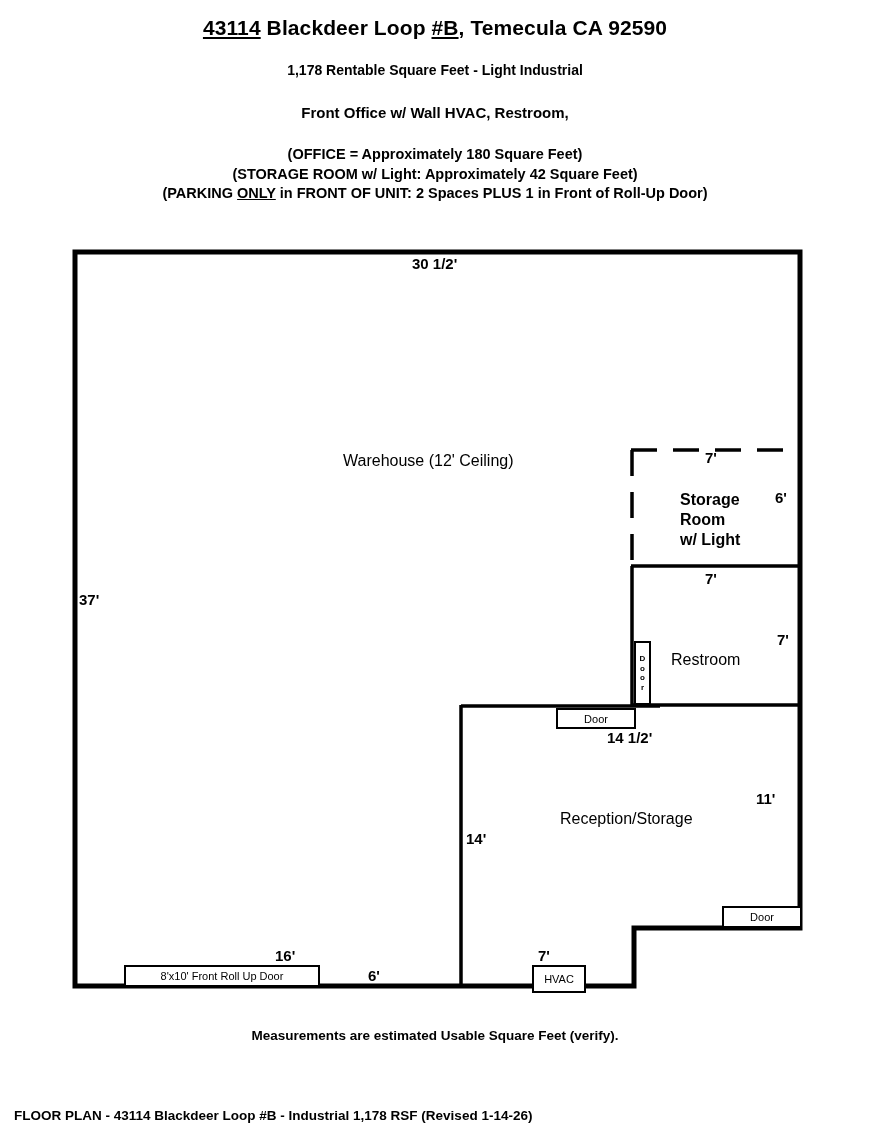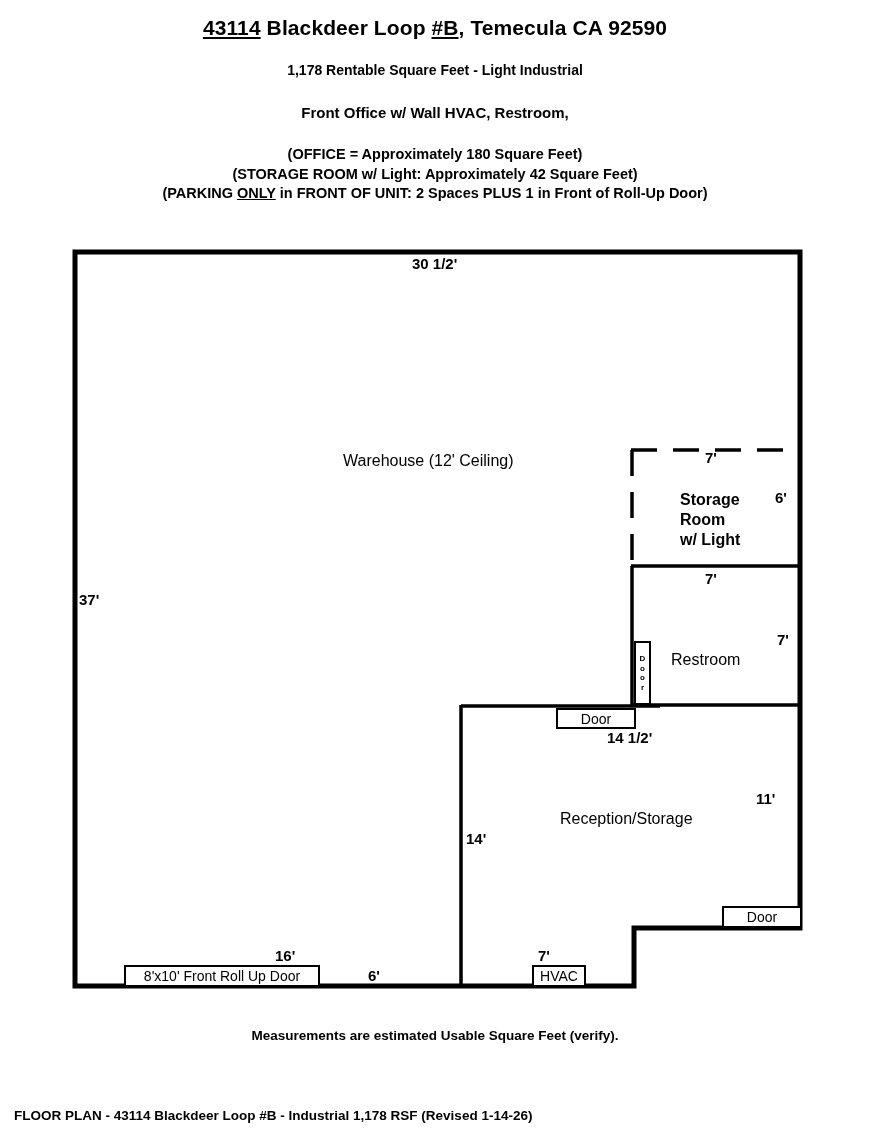--- a/index.html
+++ b/index.html
@@ -84,21 +84,21 @@
     white-space: nowrap;
   }
   .room-name.bold { font-weight: bold; }
 
   
   .boxed {
     position: absolute;
     border: 2.5px solid #000;
     background: #fff;
     box-sizing: border-box;
-    font-size: 14px;
+    font-size: 11px;
     font-weight: normal;
     color: #000;
     display: flex;
     align-items: center;
     justify-content: center;
     white-space: nowrap;
   }
 
   
   #door-box-restroom {
@@ -222,20 +222,20 @@
     <span>D</span>
     <span>o</span>
     <span>o</span>
     <span>r</span>
   </div>
 
   <div class="boxed" style="left:556px; top:708px; width:80px; height:21px;">Door</div>
 
   <div class="boxed" style="left:722px; top:906px; width:80px; height:22px;">Door</div>
 
-  <div class="boxed" style="left:532px; top:965px; width:54px; height:22px;">HVAC</div>
+  <div class="boxed" style="left:532px; top:965px; width:54px; height:28px;">HVAC</div>
 
   <div class="boxed" style="left:124px; top:965px; width:196px; height:22px;">8'x10' Front Roll Up Door</div>
 
 </div>
 
 <div id="footnote">Measurements are estimated Usable Square Feet (verify).</div>
 <div id="footer-bar">FLOOR PLAN - 43114 Blackdeer Loop #B - Industrial 1,178 RSF (Revised 1-14-26)</div>
 
 </body></html>

